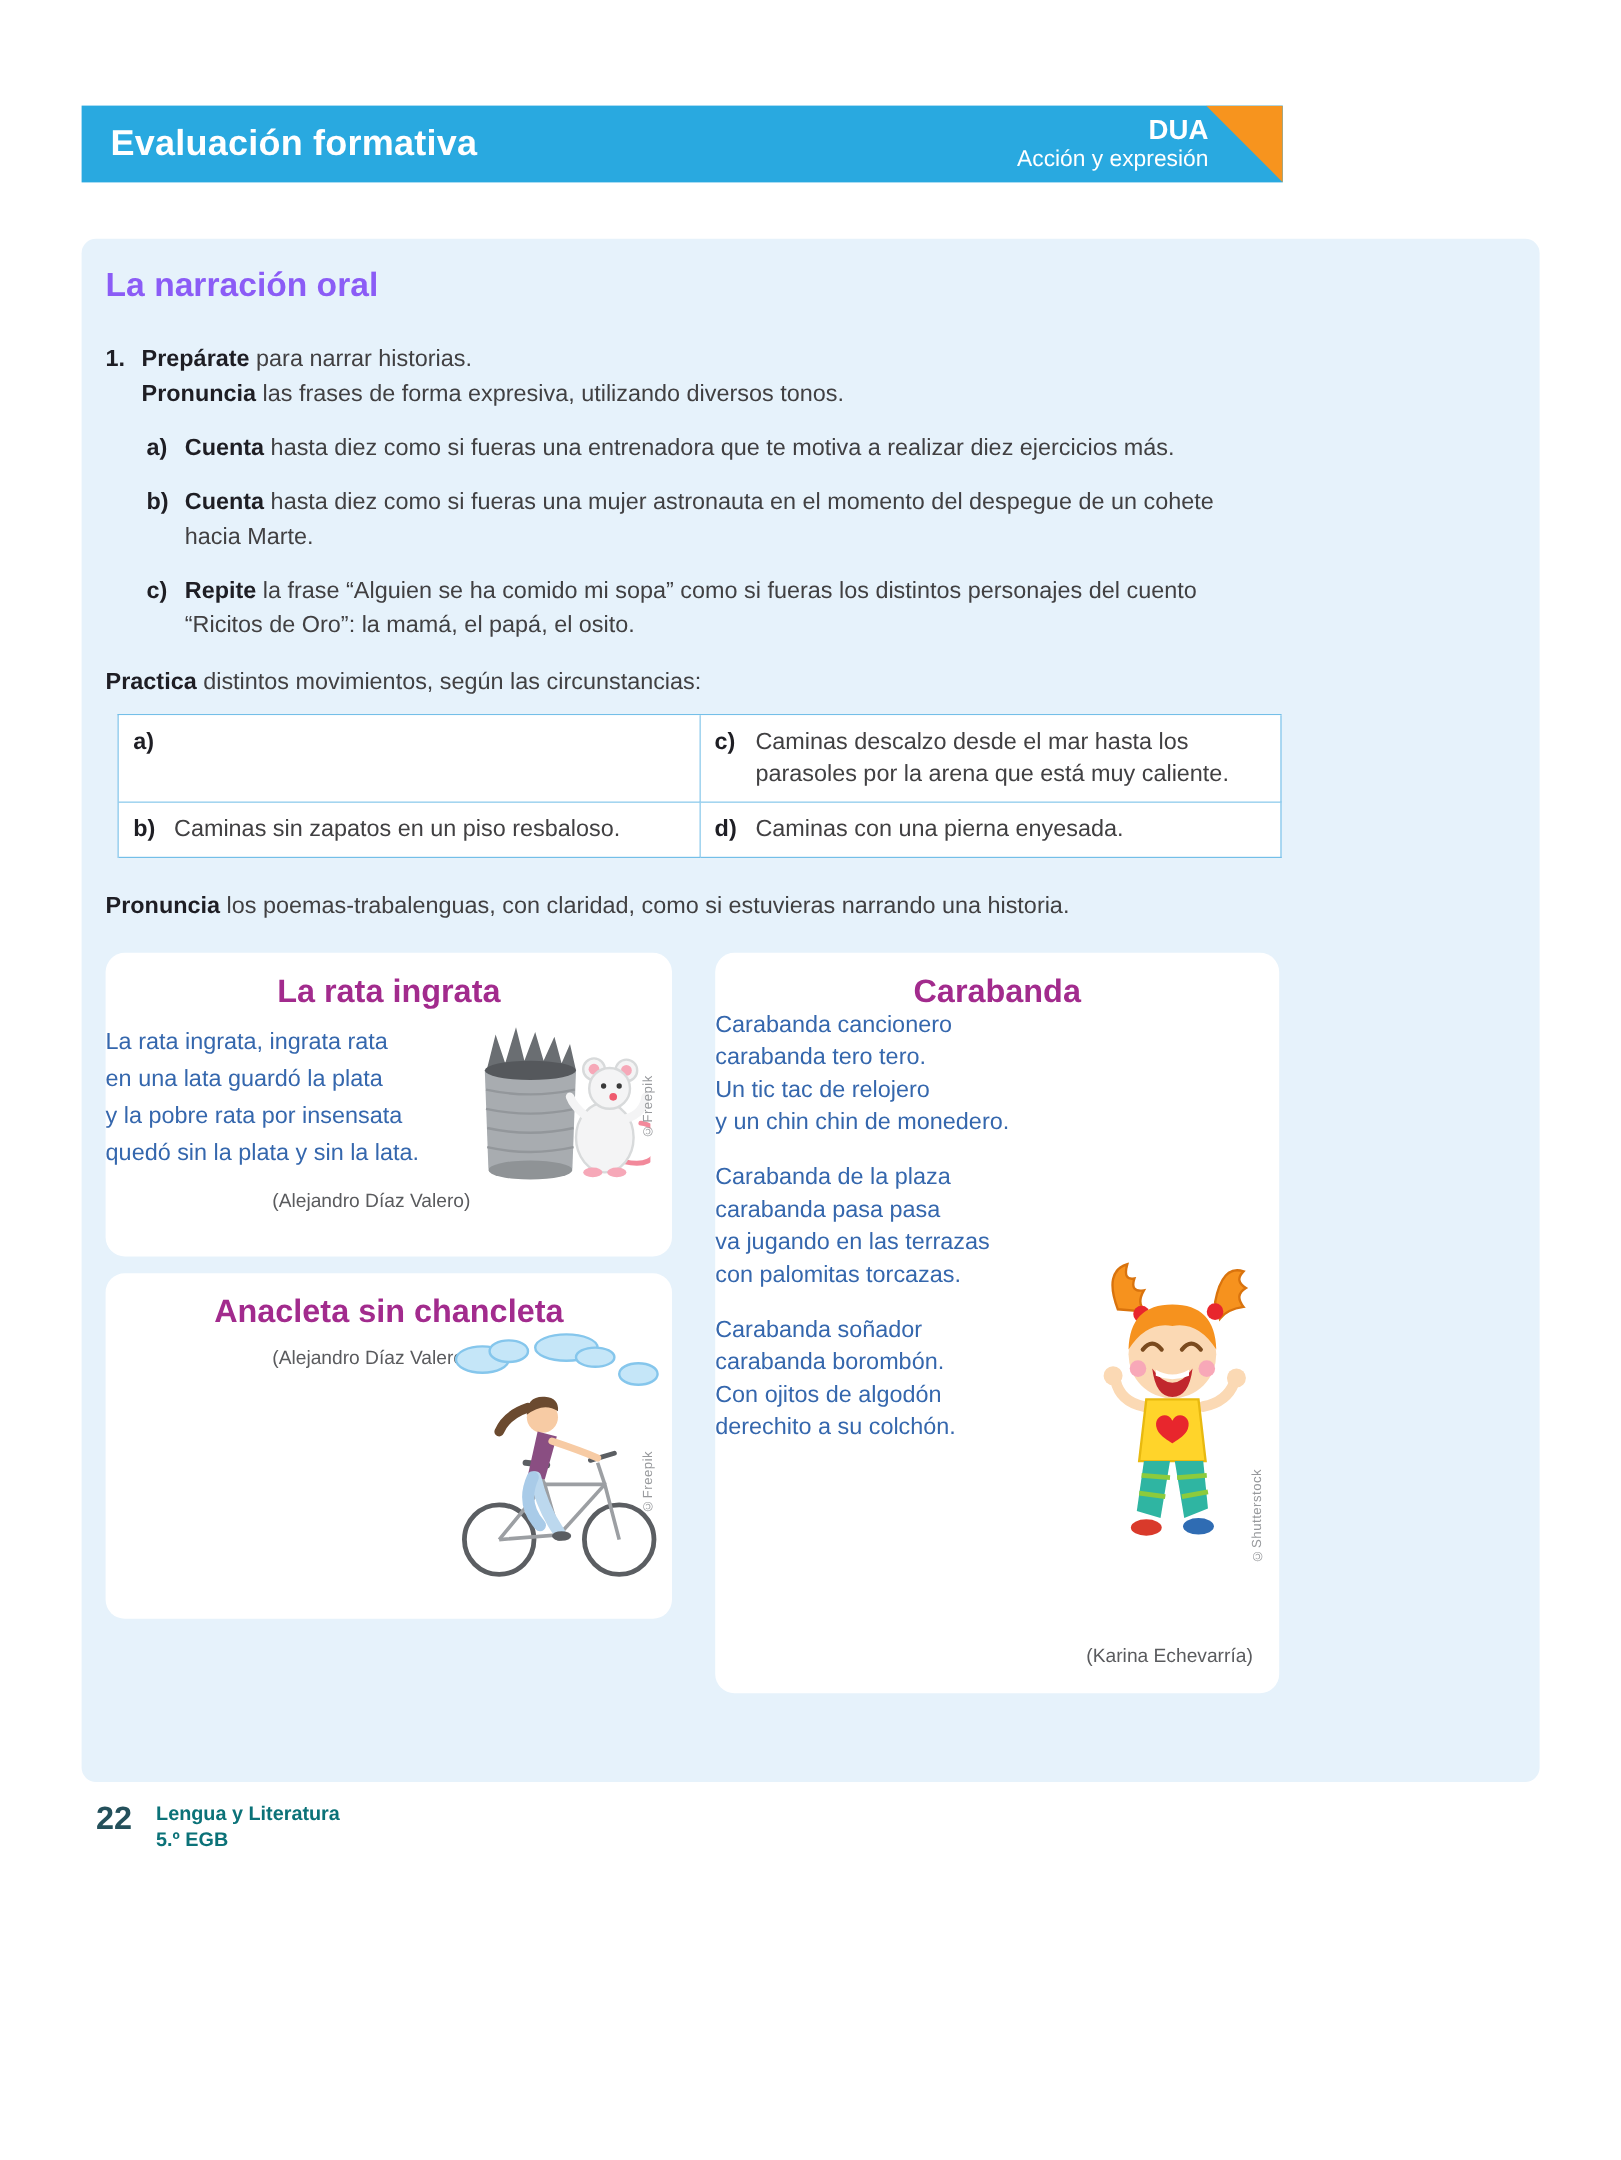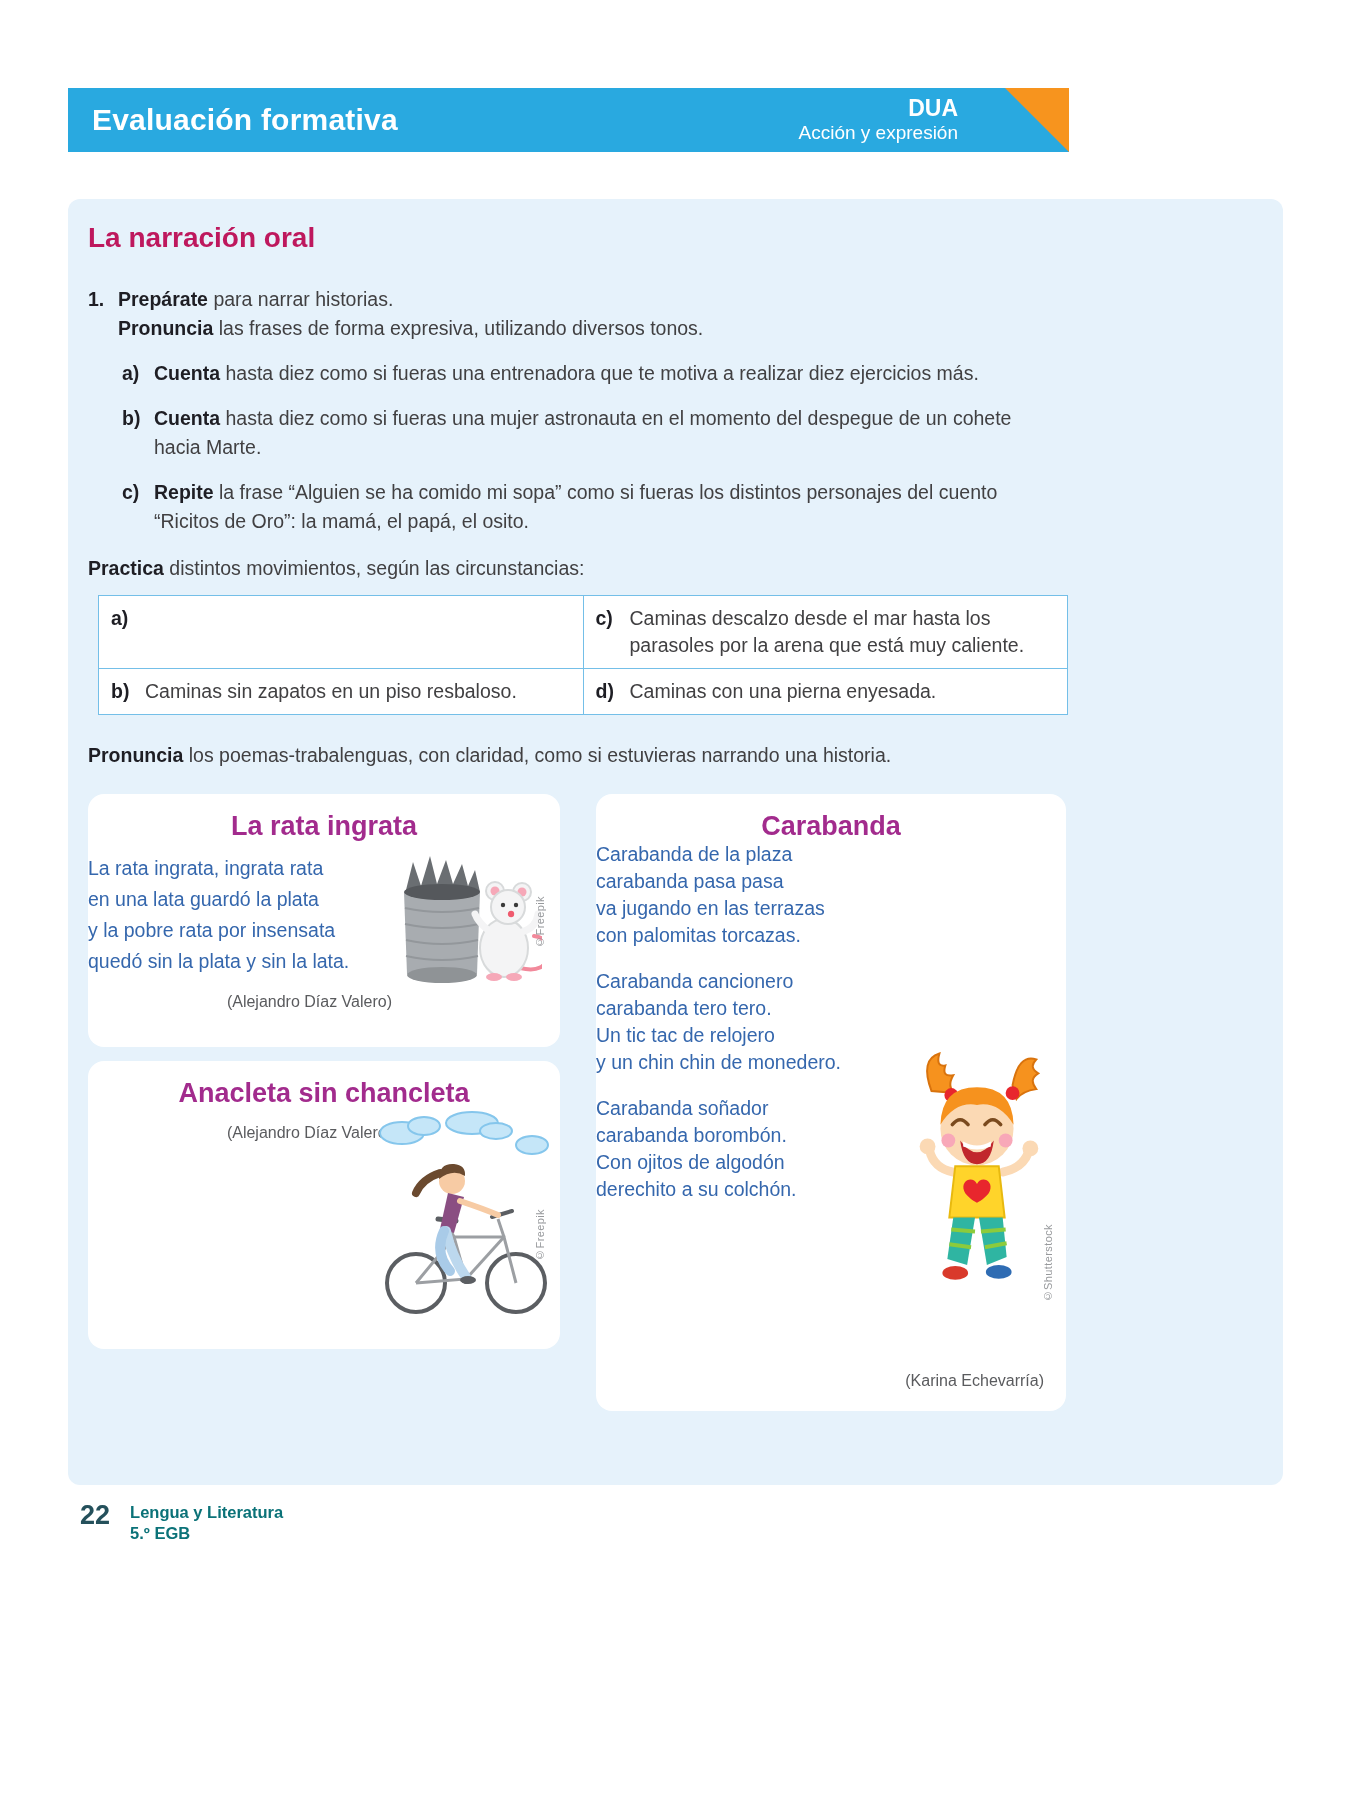--- a/index.html
+++ b/index.html
@@ -4,31 +4,31 @@
 <style>
   * { margin:0; padding:0; box-sizing:border-box; }
   html,body { background:#ffffff; }
   body { font-family:"Liberation Sans", sans-serif; }
   .page { position:relative; width:1329px; height:1800px; background:#ffffff; overflow:hidden; }
 
   
   .topbar { position:absolute; left:68px; top:88px; width:1001px; height:64px;
             background:#29A9E0; display:flex; align-items:center; }
   .topbar-title { color:#ffffff; font-weight:bold; font-size:30px; padding-left:24px; flex:1; letter-spacing:.2px; }
-  .dua { text-align:right; color:#ffffff; padding-right:111px; line-height:1.12; }
+  .dua { text-align:right; color:#ffffff; padding-right:62px; line-height:1.12; }
   .dua-1 { font-size:23px; font-weight:bold; }
   .dua-2 { font-size:19px; font-weight:normal; }
   .corner { position:absolute; right:0; top:0; width:64px; height:64px; background:#F7941E;
             clip-path:polygon(0 0, 100% 0, 100% 100%); }
 
   
   .panel { position:absolute; left:68px; top:199px; width:1215px; height:1286px;
            background:#E6F2FB; border-radius:12px; padding:16px 0 0 20px; }
   .content { width:1002px; color:#414042; font-size:19.5px; line-height:29px; }
-  h1.section-title { font-size:28px; line-height:34px; font-weight:bold; color:#be185d; margin-top:6px; }
+  h1.section-title { font-size:28px; line-height:34px; font-weight:bold; color:#8b5cf6; margin-top:6px; }
 
   .exercise { display:flex; margin-top:30px; }
   .exercise .num { width:30px; font-weight:bold; color:#1E1E24; flex:0 0 auto; }
   .exercise .lines { flex:1; }
   b.lead { color:#1E1E24; }
 
   .subitem { display:flex; margin-left:34px; margin-top:16px; }
   .subitem .lbl { width:32px; font-weight:bold; color:#1E1E24; flex:0 0 auto; }
   .subitem .txt { width:884px; }
 
@@ -206,28 +206,28 @@
               <path d="M78 126 Q68 148 84 166" stroke="#A9CBE8" stroke-width="10" fill="none" stroke-linecap="round"></path>
               <ellipse cx="102" cy="175" rx="8" ry="4" fill="#5B5E62"></ellipse>
             </svg>
             <div class="credit credit-anacleta">©Freepik</div>
           </div>
 
         </div>
 
         <div class="card card-carabanda">
           <div class="poem-title">Carabanda</div>
+          <div class="poem-lines stanza">Carabanda cancionero
+carabanda tero tero.
+Un tic tac de relojero
+y un chin chin de monedero.</div>
           <div class="poem-lines stanza">Carabanda de la plaza
 carabanda pasa pasa
 va jugando en las terrazas
 con palomitas torcazas.</div>
-          <div class="poem-lines stanza">Carabanda cancionero
-carabanda tero tero.
-Un tic tac de relojero
-y un chin chin de monedero.</div>
           <div class="poem-lines stanza">Carabanda soñador
 carabanda borombón.
 Con ojitos de algodón
 derechito a su colchón.</div>
           <div class="author author-abs">(Karina Echevarría)</div>
           <svg class="illu illu-girl" viewBox="0 0 170 272">
             <path d="M40 44 Q28 12 48 6 Q44 20 54 18 Q50 30 62 28 Q55 40 64 46 Z" fill="#F6921E" stroke="#D9730D" stroke-width="2"></path>
             <path d="M122 38 Q128 6 146 12 Q138 20 148 26 Q138 32 146 42 Q132 44 126 52 Z" fill="#F6921E" stroke="#D9730D" stroke-width="2"></path>
             <circle cx="60" cy="48" r="7" fill="#E8262D"></circle>
             <circle cx="122" cy="46" r="7" fill="#E8262D"></circle>

